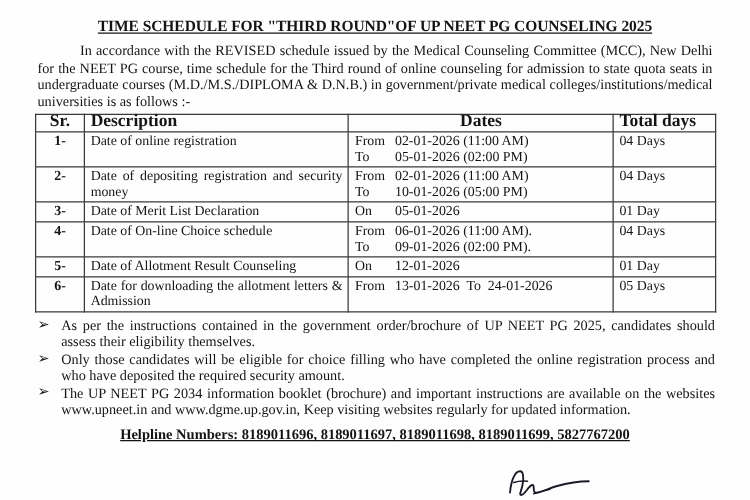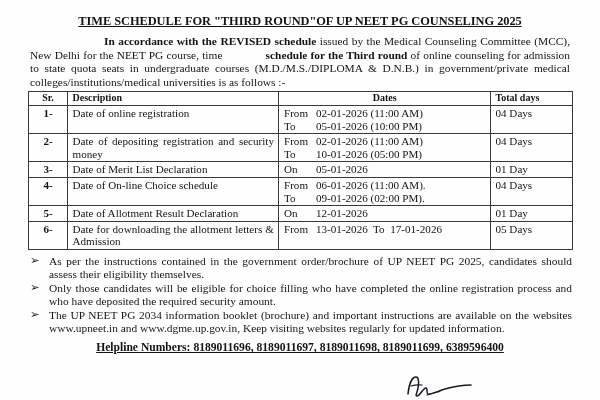--- a/index.html
+++ b/index.html
@@ -58,38 +58,38 @@
   }
 
   .intro {
     margin: 6px 30px 0 30px;
     font-size: 11.4px;
     line-height: 13.6px;
     text-align: justify;
     text-justify: inter-word;
     text-indent: 34px;
   }
-  .intro b { font-weight: bold; margin-left: 40px; }
+  .intro b { font-weight: normal; }
 
   table.schedule {
     margin: 2px auto 0 auto;
     width: 545px;
     border-collapse: collapse;
     font-size: 11.1px;
     table-layout: fixed;
   }
   table.schedule td, table.schedule th {
     border: 1px solid #3a3a3a;
     padding: 1px 4px 1px 5px;
     vertical-align: top;
     line-height: 12.6px;
   }
   table.schedule th {
     font-weight: bold;
-    font-size: 10px;
+    font-size: 14px;
     padding-top: 0px;
     padding-bottom: 0px;
   }
   th.c-sr, td.c-sr { width: 29px; text-align: center; }
   th.c-desc { text-align: left; }
   th.c-dates { text-align: center; }
   th.c-total, td.c-total { width: 72px; text-align: left; }
   td.c-sr { font-weight: bold; }
   td.c-desc {
     text-align: justify;
@@ -165,21 +165,21 @@
         <th class="c-dates">Dates</th>
         <th class="c-total">Total days</th>
       </tr>
     </thead>
     <tbody>
         <tr>
           <td class="c-sr">1-</td>
           <td class="c-desc">Date of online registration</td>
           <td class="c-dates">
             <span class="dline"><span class="dlabel">From</span><span>02-01-2026 (11:00 AM)</span></span>
-            <span class="dline"><span class="dlabel">To</span><span>05-01-2026 (10:00 PM)</span></span>
+            <span class="dline"><span class="dlabel">To</span><span>05-01-2026 (02:00 PM)</span></span>
           </td>
           <td class="c-total">04 Days</td>
         </tr>
         <tr>
           <td class="c-sr">2-</td>
           <td class="c-desc">Date of depositing registration and security money</td>
           <td class="c-dates">
             <span class="dline"><span class="dlabel">From</span><span>02-01-2026 (11:00 AM)</span></span>
             <span class="dline"><span class="dlabel">To</span><span>10-01-2026 (05:00 PM)</span></span>
           </td>
@@ -197,44 +197,44 @@
           <td class="c-sr">4-</td>
           <td class="c-desc">Date of On-line Choice schedule</td>
           <td class="c-dates">
             <span class="dline"><span class="dlabel">From</span><span>06-01-2026 (11:00 AM).</span></span>
             <span class="dline"><span class="dlabel">To</span><span>09-01-2026 (02:00 PM).</span></span>
           </td>
           <td class="c-total">04 Days</td>
         </tr>
         <tr>
           <td class="c-sr">5-</td>
-          <td class="c-desc">Date of Allotment Result  Declaration</td>
+          <td class="c-desc">Date of Allotment Result  Counseling</td>
           <td class="c-dates">
             <span class="dline"><span class="dlabel">On</span><span>12-01-2026</span></span>
           </td>
           <td class="c-total">01 Day</td>
         </tr>
         <tr>
           <td class="c-sr">6-</td>
           <td class="c-desc">Date for downloading the allotment letters &amp; Admission</td>
           <td class="c-dates">
-            <span class="dline"><span class="dlabel">From</span><span>13-01-2026  To  17-01-2026</span></span>
+            <span class="dline"><span class="dlabel">From</span><span>13-01-2026  To  24-01-2026</span></span>
           </td>
           <td class="c-total">05 Days</td>
         </tr>
       </tbody>
   </table>
 
   <ul class="notes">
       <li><span class="arrow">➢</span><span>As per the instructions contained in the government order/brochure of UP NEET PG 2025, candidates should assess their eligibility themselves.</span></li>
       <li><span class="arrow">➢</span><span>Only those candidates will be eligible for choice filling who have completed the online registration process and who have deposited the required security amount.</span></li>
       <li><span class="arrow">➢</span><span>The UP NEET PG 2034 information booklet (brochure) and important instructions are available on the websites www.upneet.in and www.dgme.up.gov.in, Keep visiting websites regularly for updated information.</span></li>
     </ul>
 
-  <div class="helpline"><span class="u">Helpline Numbers: 8189011696, 8189011697, 8189011698, 8189011699, 6389596400</span></div>
+  <div class="helpline"><span class="u">Helpline Numbers: 8189011696, 8189011697, 8189011698, 8189011699, 5827767200</span></div>
 
   <div class="signature">
     <svg width="70" height="26" viewBox="0 0 70 26" fill="none" xmlns="http://www.w3.org/2000/svg">
       <path d="M3 20 C4 10, 7 3, 11 3 C14 3, 14 9, 13 14 C12 19, 10 22, 12 22 C15 22, 18 14, 21 14 C23 14, 21 19, 23 20 C26 21, 33 17, 40 15 C49 12.5, 58 11, 66 11" stroke="#1b1b28" stroke-width="1.5" stroke-linecap="round" stroke-linejoin="round"></path>
       <path d="M6 12 C9 11, 13 10.5, 17 11" stroke="#1b1b28" stroke-width="1.2" stroke-linecap="round"></path>
       <path d="M22 21 C26 20, 30 18.5, 35 17.5" stroke="#1b1b28" stroke-width="1.1" stroke-linecap="round"></path>
     </svg>
   </div>
 
 </div>

